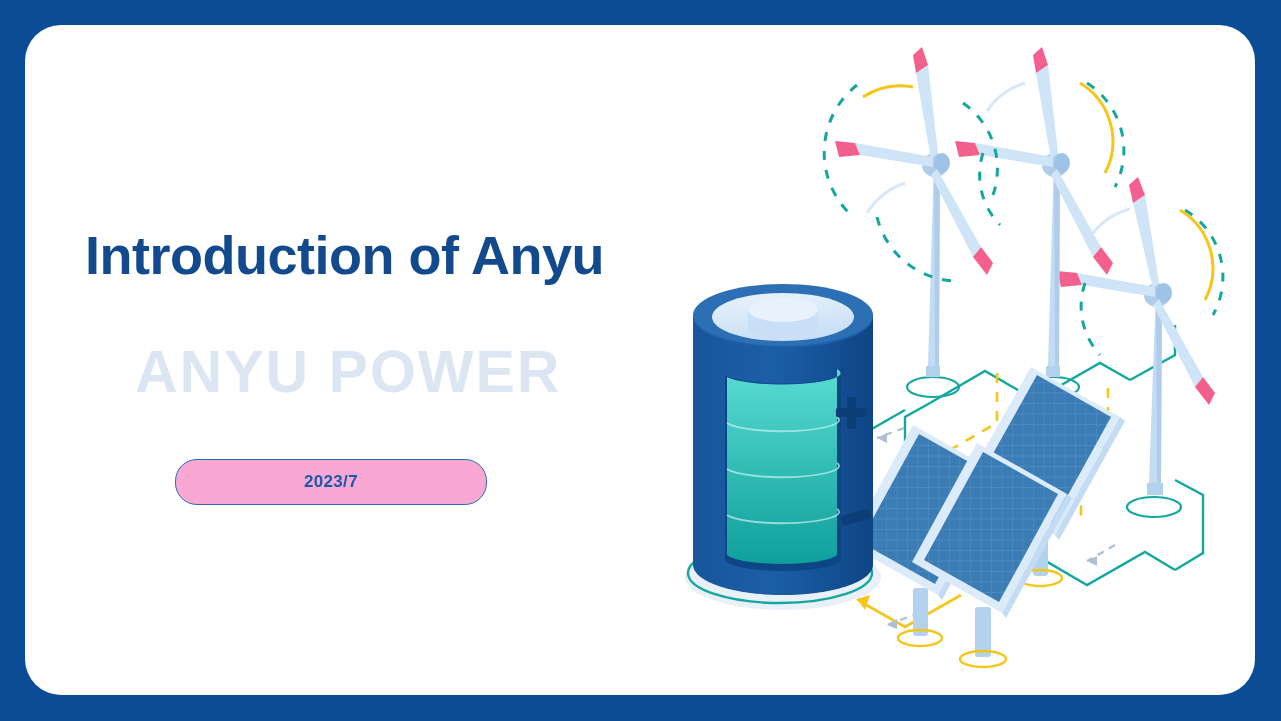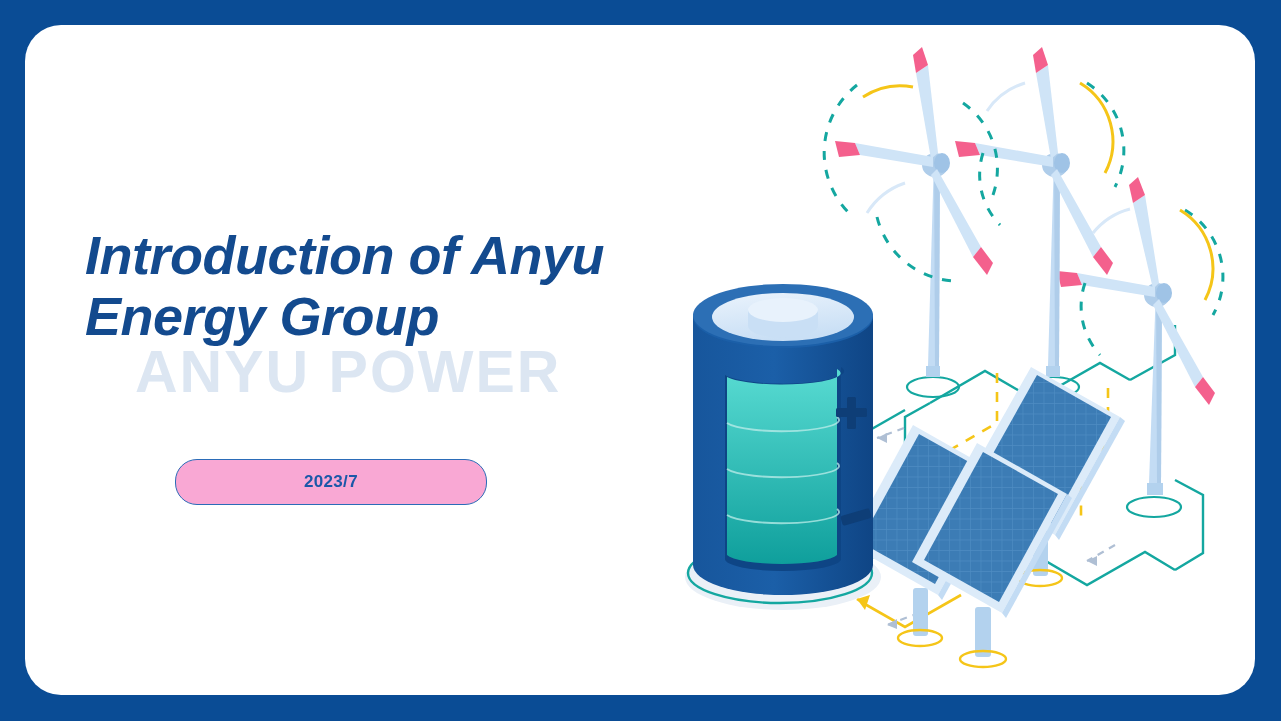--- a/index.html
+++ b/index.html
@@ -50,21 +50,21 @@
     position: absolute;
     left: 60px;
     top: 200px;
     width: 640px;
     font-size: 54px;
     font-weight: bold;
     line-height: 1.13;
     color: #134A8E;
     letter-spacing: -0.5px;
   }
-  #title .tl { display: block; font-style: italic; }
+  #title .tl { display: block; }
 
   #date-badge {
     position: absolute;
     left: 150px;
     top: 434px;
     width: 310px;
     height: 44px;
     border: 1.6px solid #2B6CB8;
     border-radius: 22px;
     background: #f9a8d4;
@@ -269,21 +269,20 @@
           <rect x="811" y="383" width="31" height="9" rx="1.5"></rect>
         </g>
         <rect x="816" y="487" width="30" height="10" rx="2" fill="#0E3E77" transform="rotate(-16 831 492)"></rect>
       </g>
     </svg>
 
     <div id="watermark">ANYU POWER</div>
 
     <div id="title">
       <span class="tl">Introduction of Anyu</span>
-      <span class="tl">Energy Group</span>
     </div>
 
     <div id="date-badge">
       <span>2023/7</span>
     </div>
 
   </div>
 </div>
 
 </body></html>

